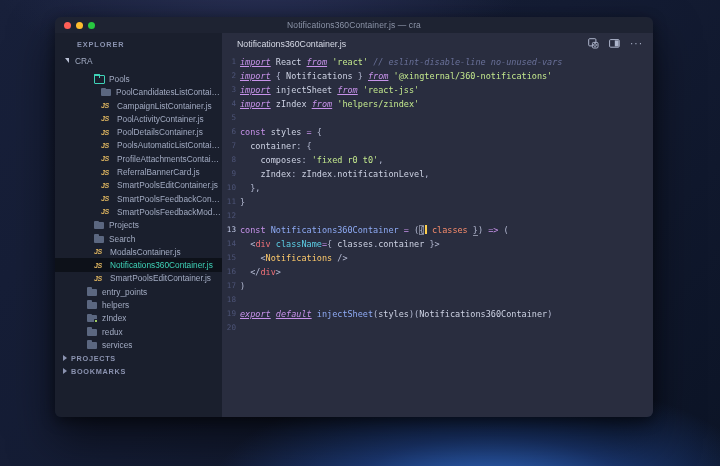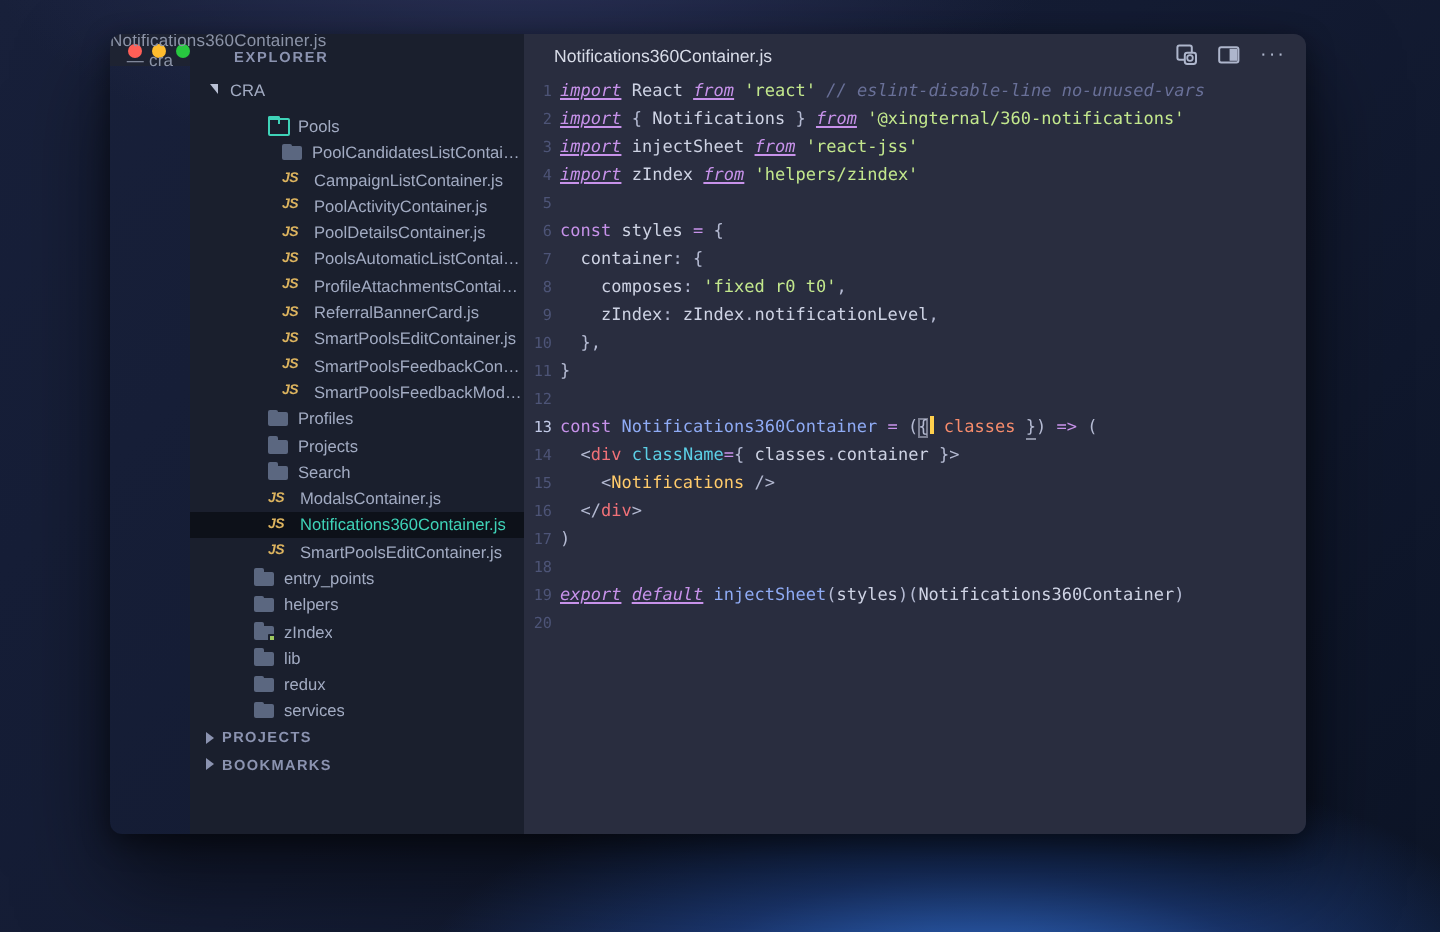--- a/index.html
+++ b/index.html
@@ -10,21 +10,21 @@
     background:
       radial-gradient(55% 38% at 68% 108%, rgba(56,124,228,0.95) 0%, rgba(38,86,180,0.5) 38%, rgba(14,22,44,0) 72%),
       radial-gradient(60% 40% at 36% -6%, rgba(44,51,90,0.9) 0%, rgba(44,51,90,0) 62%),
       linear-gradient(135deg, #18203a 0%, #141c34 48%, #0c1426 100%);
   }
 
   .window {
     position:absolute; left:55px; top:17px; width:598px; height:400px;
     border-radius:6px; overflow:hidden;
     box-shadow:0 22px 46px rgba(0,0,0,0.55), 0 4px 14px rgba(0,0,0,0.45);
-    display:flex; flex-direction:row;
+    display:flex; flex-direction:column;
   }
 
   
   .titlebar {
     height:16px; flex:0 0 16px; background:var(--titlebar-bg);
     display:flex; align-items:center; position:relative;
   }
   .traffic { display:flex; gap:5px; margin-left:9px; }
   .light { width:7px; height:7px; border-radius:50%; }
   .titlebar-title {
@@ -170,24 +170,20 @@
             <div class="row ind-3">
               <span class="ico-js">JS</span>
               <span class="lbl">SmartPoolsFeedbackConta...</span>
             </div>
             <div class="row ind-3">
               <span class="ico-js">JS</span>
               <span class="lbl">SmartPoolsFeedbackModa...</span>
             </div>
             <div class="row ind-2">
               <span class="ico ico-folder"></span>
-              <span class="lbl">Profiles</span>
-            </div>
-            <div class="row ind-2">
-              <span class="ico ico-folder"></span>
               <span class="lbl">Projects</span>
             </div>
             <div class="row ind-2">
               <span class="ico ico-folder"></span>
               <span class="lbl">Search</span>
             </div>
             <div class="row ind-2">
               <span class="ico-js">JS</span>
               <span class="lbl">ModalsContainer.js</span>
             </div>
@@ -205,24 +201,20 @@
             </div>
             <div class="row ind-1">
               <span class="ico ico-folder"></span>
               <span class="lbl">helpers</span>
             </div>
             <div class="row ind-1">
               <span class="ico ico-folder ico-folder-image">
                 <span class="badge"></span>
               </span>
               <span class="lbl">zIndex</span>
-            </div>
-            <div class="row ind-1">
-              <span class="ico ico-folder"></span>
-              <span class="lbl">lib</span>
             </div>
             <div class="row ind-1">
               <span class="ico ico-folder"></span>
               <span class="lbl">redux</span>
             </div>
             <div class="row ind-1">
               <span class="ico ico-folder"></span>
               <span class="lbl">services</span>
             </div>
           </div>

